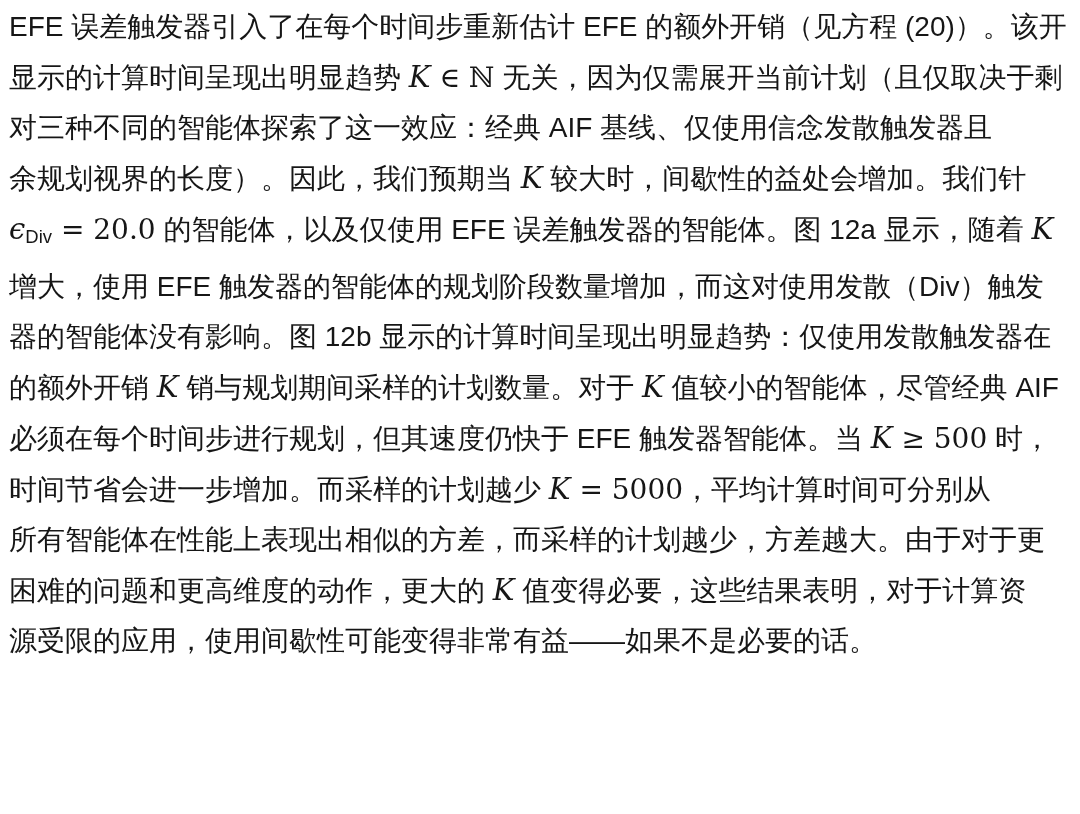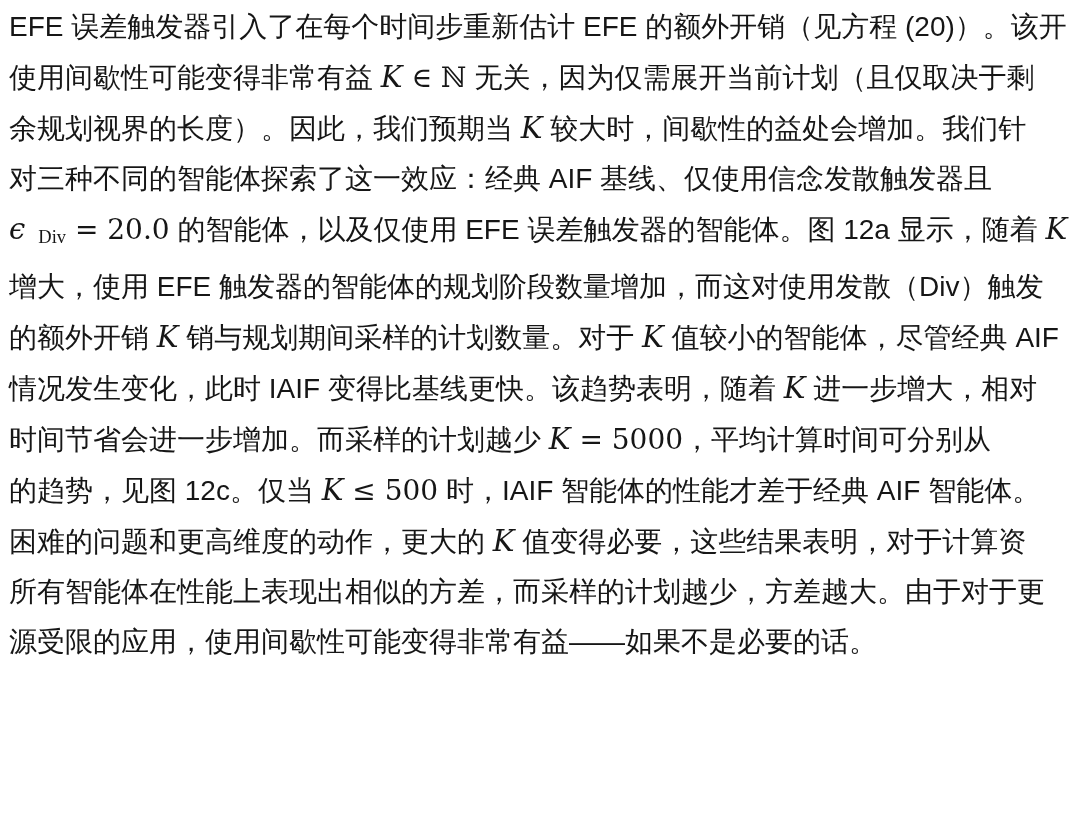--- a/index.html
+++ b/index.html
@@ -33,37 +33,36 @@
   }
   .seg-mr {
     font-family: "DejaVu Serif", serif;
     font-style: normal;
   }
   .seg-mbb {
     font-family: "DejaVu Serif", "DejaVu Sans", serif;
     font-style: normal;
   }
   .seg-msub {
-    font-family: Liberation Serif, serif;
+    font-family: Liberation Sans, sans-serif;
     font-style: normal;
     font-size: 0.66em;
     vertical-align: -0.22em;
-    margin-left: 13px;
   }
 </style>
 </head>
 <body style="background: rgb(255, 255, 255);">
 
 <div class="paragraph" style="color: rgb(22, 22, 22);">
     <div class="line"><span class="seg-text">EFE 误差触发器引入了在每个时间步重新估计 EFE 的额外开销（见方程 (20)）。该开</span></div>
-    <div class="line"><span class="seg-text">使用间歇性可能变得非常有益 </span><span class="seg-mi">K</span><span class="seg-mr"> ∈ </span><span class="seg-mbb">ℕ</span><span class="seg-text"> 无关，因为仅需展开当前计划（且仅取决于剩</span></div>
+    <div class="line"><span class="seg-text">显示的计算时间呈现出明显趋势 </span><span class="seg-mi">K</span><span class="seg-mr"> ∈ </span><span class="seg-mbb">ℕ</span><span class="seg-text"> 无关，因为仅需展开当前计划（且仅取决于剩</span></div>
+    <div class="line"><span class="seg-text">对三种不同的智能体探索了这一效应：经典 AIF 基线、仅使用信念发散触发器且</span></div>
     <div class="line"><span class="seg-text">余规划视界的长度）。因此，我们预期当 </span><span class="seg-mi">K</span><span class="seg-text"> 较大时，间歇性的益处会增加。我们针</span></div>
-    <div class="line"><span class="seg-text">对三种不同的智能体探索了这一效应：经典 AIF 基线、仅使用信念发散触发器且</span></div>
     <div class="line"><span class="seg-mi">ϵ</span><span class="seg-msub">Div</span><span class="seg-mr"> = 20.0</span><span class="seg-text"> 的智能体，以及仅使用 EFE 误差触发器的智能体。图 12a 显示，随着 </span><span class="seg-mi">K</span></div>
     <div class="line"><span class="seg-text">增大，使用 EFE 触发器的智能体的规划阶段数量增加，而这对使用发散（Div）触发</span></div>
+    <div class="line"><span class="seg-text">器的智能体没有影响。图 12b 显示的计算时间呈现出明显趋势：仅使用发散触发器在</span></div>
     <div class="line"><span class="seg-text">的额外开销 </span><span class="seg-mi">K</span><span class="seg-text"> 销与规划期间采样的计划数量。对于 </span><span class="seg-mi">K</span><span class="seg-text"> 值较小的智能体，尽管经典 AIF</span></div>
-    <div class="line"><span class="seg-text">情况发生变化，此时 IAIF 变得比基线更快。该趋势表明，随着 </span><span class="seg-mi">K</span><span class="seg-text"> 进一步增大，相对</span></div>
+    <div class="line"><span class="seg-text">必须在每个时间步进行规划，但其速度仍快于 EFE 触发器智能体。当 </span><span class="seg-mi">K</span><span class="seg-mr"> ≥ 500</span><span class="seg-text"> 时，</span></div>
     <div class="line"><span class="seg-text">时间节省会进一步增加。而采样的计划越少 </span><span class="seg-mi">K</span><span class="seg-mr"> = 5000</span><span class="seg-text">，平均计算时间可分别从</span></div>
-    <div class="line"><span class="seg-text">的趋势，见图 12c。仅当 </span><span class="seg-mi">K</span><span class="seg-mr"> ≤ 500</span><span class="seg-text"> 时，IAIF 智能体的性能才差于经典 AIF 智能体。</span></div>
+    <div class="line"><span class="seg-text">所有智能体在性能上表现出相似的方差，而采样的计划越少，方差越大。由于对于更</span></div>
     <div class="line"><span class="seg-text">困难的问题和更高维度的动作，更大的 </span><span class="seg-mi">K</span><span class="seg-text"> 值变得必要，这些结果表明，对于计算资</span></div>
-    <div class="line"><span class="seg-text">所有智能体在性能上表现出相似的方差，而采样的计划越少，方差越大。由于对于更</span></div>
     <div class="line"><span class="seg-text">源受限的应用，使用间歇性可能变得非常有益——如果不是必要的话。</span></div>
   </div>
 
 </body></html>

